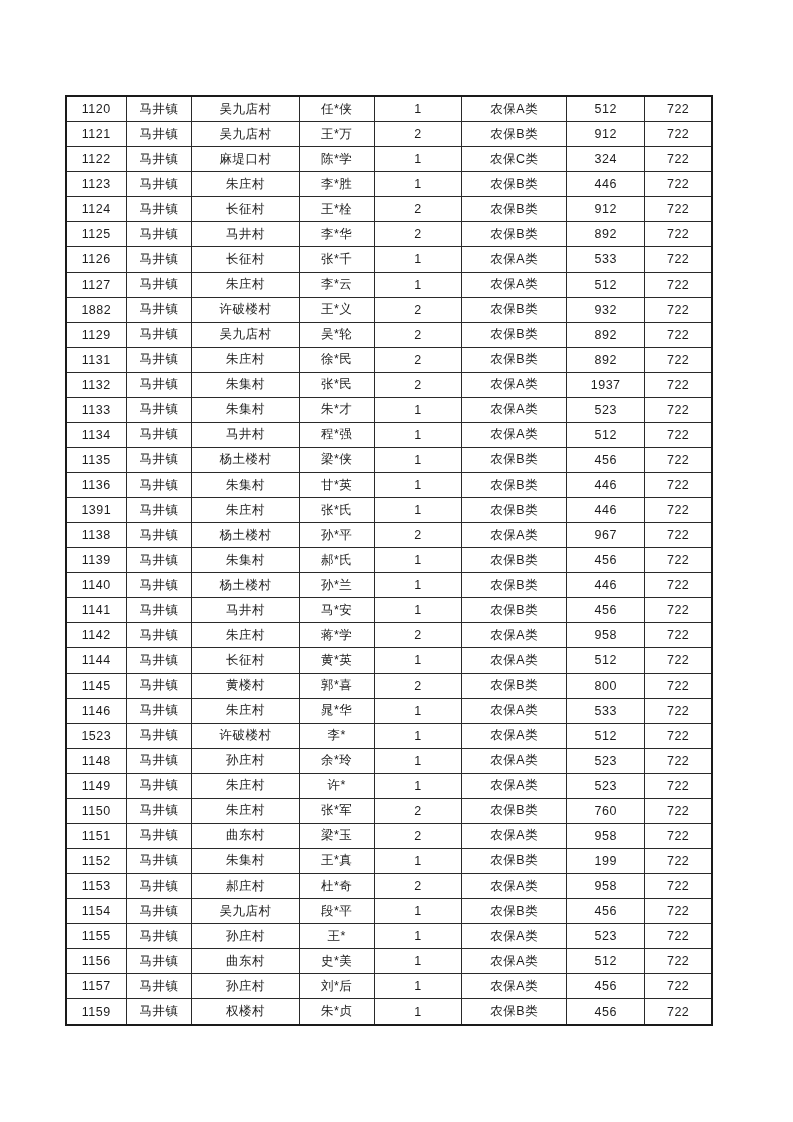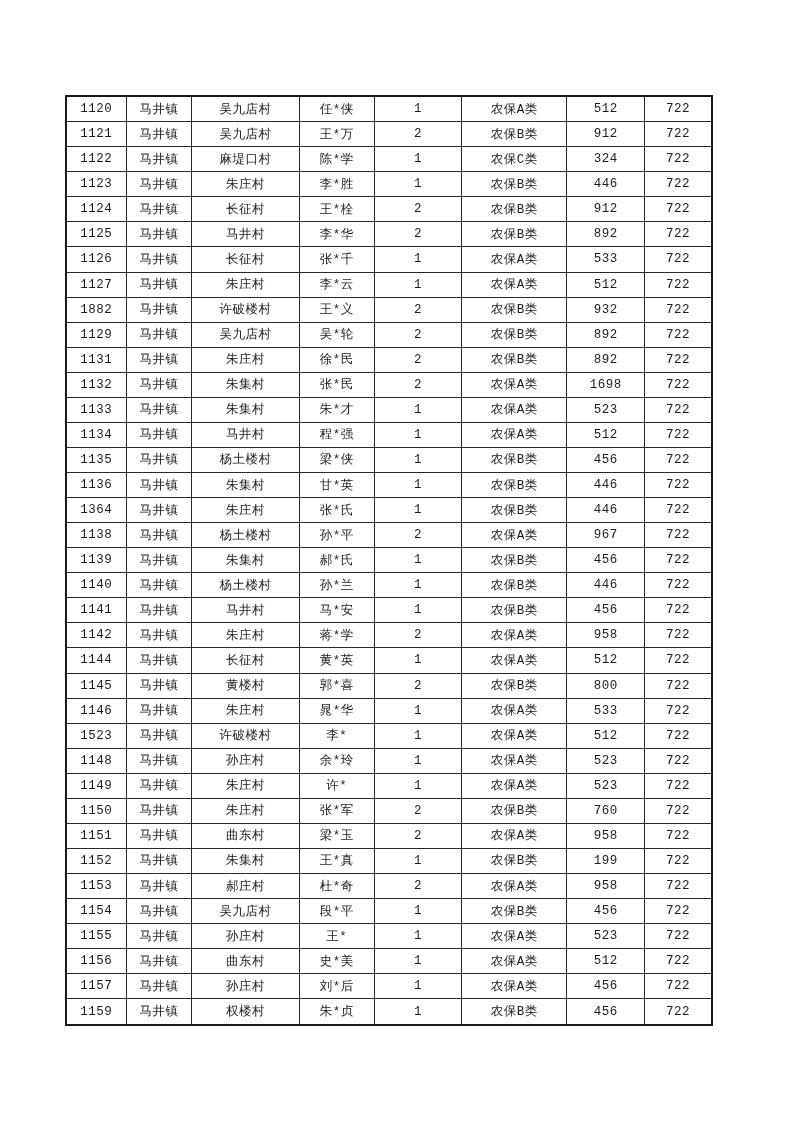--- a/index.html
+++ b/index.html
@@ -5,21 +5,21 @@
   html, body {
     margin: 0;
     padding: 0;
     background: #ffffff;
   }
   .page {
     position: relative;
     width: 793px;
     height: 1086px;
     background: #ffffff;
-    font-family: Liberation Mono, monospace;
+    font-family: Liberation Sans, sans-serif;
     color: #1c1c1c;
     overflow: hidden;
   }
   table.data-table {
     position: absolute;
     left: 65px;
     top: 95px;
     width: 648px;
     height: 931px;
     border-collapse: collapse;
@@ -174,21 +174,21 @@
           <td>892</td>
           <td>722</td>
         </tr>
         <tr>
           <td>1132</td>
           <td>马井镇</td>
           <td>朱集村</td>
           <td>张*民</td>
           <td>2</td>
           <td>农保A类</td>
-          <td>1698</td>
+          <td>1937</td>
           <td>722</td>
         </tr>
         <tr>
           <td>1133</td>
           <td>马井镇</td>
           <td>朱集村</td>
           <td>朱*才</td>
           <td>1</td>
           <td>农保A类</td>
           <td>523</td>
@@ -218,21 +218,21 @@
           <td>1136</td>
           <td>马井镇</td>
           <td>朱集村</td>
           <td>甘*英</td>
           <td>1</td>
           <td>农保B类</td>
           <td>446</td>
           <td>722</td>
         </tr>
         <tr>
-          <td>1364</td>
+          <td>1391</td>
           <td>马井镇</td>
           <td>朱庄村</td>
           <td>张*氏</td>
           <td>1</td>
           <td>农保B类</td>
           <td>446</td>
           <td>722</td>
         </tr>
         <tr>
           <td>1138</td>

